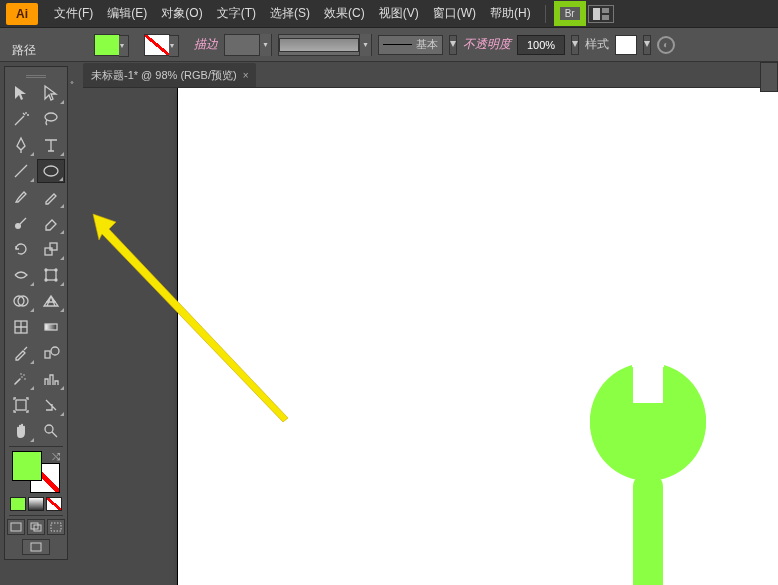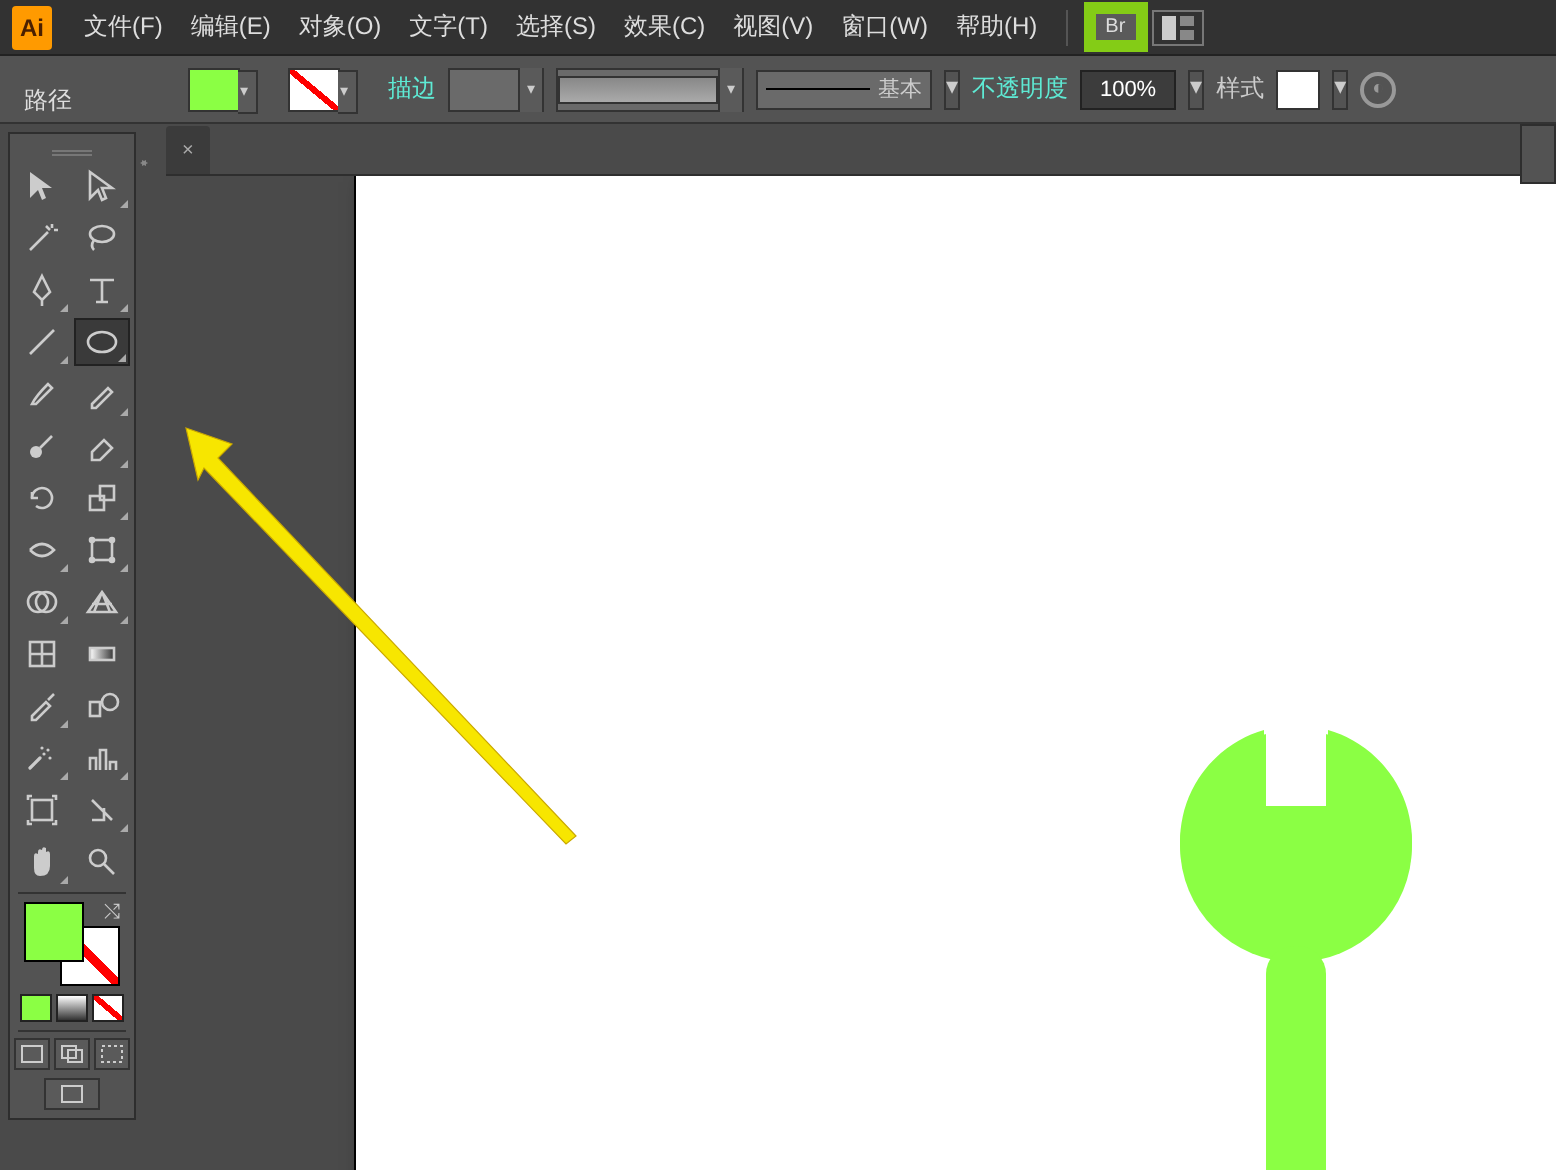--- a/index.html
+++ b/index.html
@@ -1,40 +1,40 @@
 <!DOCTYPE html>
 <html><head>
 <meta charset="utf-8">
 <style>
   * { box-sizing: border-box; margin: 0; padding: 0; font-family: "Microsoft YaHei", Arial, sans-serif; }
   body { width: 778px; height: 585px; background: #4a4a4a; overflow: hidden; position: relative; }
   
   
   .menubar { height: 28px; background: #323232; display: flex; align-items: center; padding: 0 6px; gap: 2px; color: #ddd; font-size: 12px; border-bottom: 1px solid #222; }
-  .logo { width: 20px; height: 22px; background: #ff9a00; color: #4a2000; font-weight: bold; font-size: 12px; display: flex; align-items: center; justify-content: center; border-radius: 2px; margin-right: 8px; }
+  .logo { width: 32px; height: 22px; background: #ff9a00; color: #4a2000; font-weight: bold; font-size: 12px; display: flex; align-items: center; justify-content: center; border-radius: 2px; margin-right: 8px; }
   .menu-item { padding: 12px 6px; cursor: default; }
   .menubar .sep { width: 1px; height: 18px; background: #555; margin: 0 6px; }
   .menubar .br-btn { background:#5a5a5a; border:6px solid #84cc16; font-size:10px; padding:1px 5px; color:#ddd; }
   .menubar .layout-btn { width:26px; height:18px; border:1px solid #777; display:flex; align-items:center; justify-content:center; }
   .menubar .layout-btn svg { width:16px; height:12px; }
 
   
   .controlbar { height: 34px; background: #535353; display: flex; align-items: center; padding: 0 10px; gap: 6px; color: #ccc; font-size: 12px; border-bottom: 1px solid #333; }
   .swatch { width: 26px; height: 22px; border: 1px solid #333; position: relative; }
   .swatch .arrow { position:absolute; right:-10px; top:0; width:10px; height:22px; background:#5a5a5a; border:1px solid #333; border-left:none; }
   .swatch .arrow:after { content:"▾"; color:#ccc; font-size:8px; position:absolute; left:1px; top:5px;}
   .greenfill { background: #8bff44; }
   .nonefill { background:#fff; }
   .nonefill:after { content:""; position:absolute; left:0; top:0; right:0; bottom:0; background:linear-gradient(to top right, transparent 45%, red 45%, red 55%, transparent 55%); }
-  .labelOrange { color: #5eead4; }
+  .labelOrange { color: #f9a8d4; font-style: italic; }
   .ctrl-select { height:22px; background:#6a6a6a; border:1px solid #333; display:flex; align-items:center; }
   .ctrl-select .val { padding:0 6px; min-width:20px; text-align:center; font-size:11px; }
   .ctrl-select .dd { width:12px; height:22px; background:#5a5a5a; border-left:1px solid #333; display:flex; align-items:center; justify-content:center; font-size:8px; }
   .ctrl-strokebar { width:80px; height:14px; background:linear-gradient(#888,#aaa); border:1px solid #333; }
-  .ctrl-basic { width:88px; height:20px; background:#6a6a6a; border:1px solid #333; display:flex; align-items:center; justify-content:flex-end; padding:0 4px; gap:4px; font-size:11px; }
+  .ctrl-basic { width:65px; height:20px; background:#6a6a6a; border:1px solid #333; display:flex; align-items:center; justify-content:flex-end; padding:0 4px; gap:4px; font-size:11px; }
   .ctrl-basic .line { flex:1; height:1px; background:#000; }
   .opacity-field { width:48px; height:20px; background:#3c3c3c; color:#fff; border:1px solid #222; font-size:11px; text-align:center; display:flex; align-items:center; justify-content:center; }
   .round-icon { width:18px; height:18px; border-radius:50%; border:2px solid #999; display:flex; align-items:center; justify-content:center; font-size:10px; color:#999; }
 
   
   .tabbar { position:absolute; left:83px; top:62px; right:0; height:26px; background:#4a4a4a; display:flex; align-items:flex-end; border-bottom:1px solid #2e2e2e; }
   .tab { height:24px; background:#3b3b3b; color:#ccc; font-size:11px; padding:4px 8px; display:flex; align-items:center; gap:6px; border-top-left-radius:2px; border-top-right-radius:2px; }
   .tab .close { font-size:10px; color:#aaa; }
 
   
@@ -140,20 +140,21 @@
   <div class="opacity-field">100%</div>
   <div class="dd" style="height:20px;border:1px solid #333">▾</div>
   <span>样式</span>
   <div class="swatch" style="background:#fff;width:22px;height:20px"></div>
   <div class="dd" style="height:20px;border:1px solid #333">▾</div>
   <div class="round-icon">◐</div>
 </div>
 
 <div class="tabbar">
   <div class="tab">
+    <span>未标题-1* @ 98% (RGB/预览)</span>
     <span class="close">×</span>
   </div>
 </div>
 
 <div class="side-grip"></div>
 
 <div class="tools">
   <div class="grab"></div>
   <div class="tool-grid">
 

